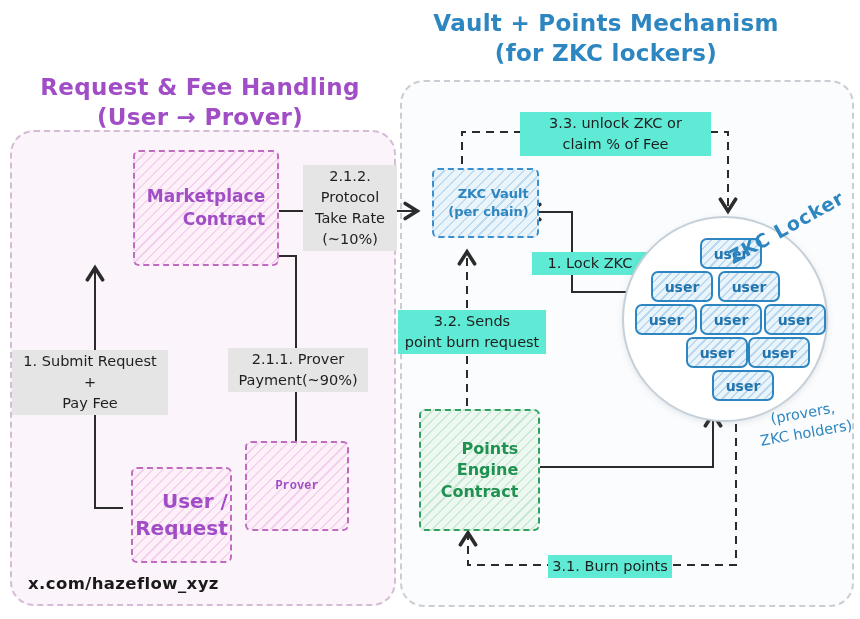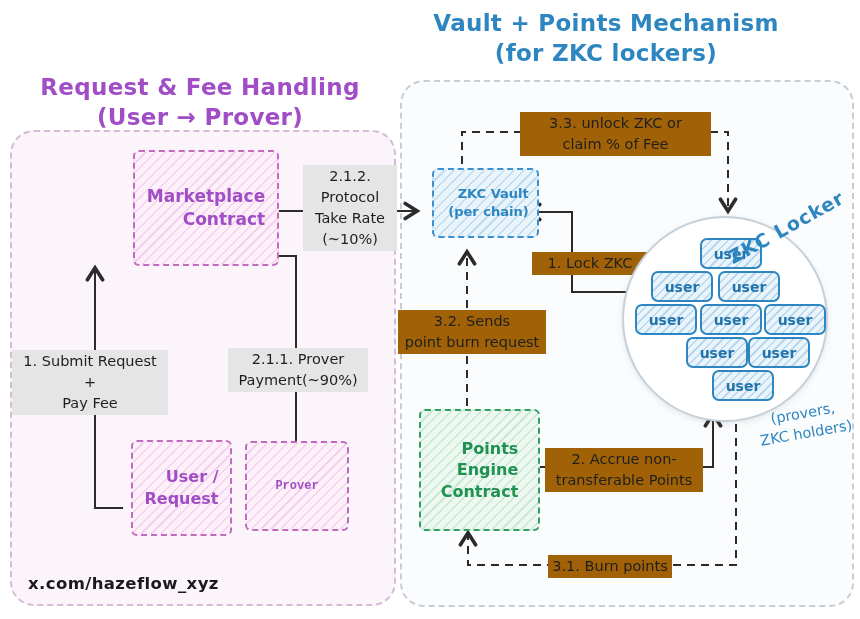--- a/index.html
+++ b/index.html
@@ -26,21 +26,21 @@
        border:2px solid #c6d0d8;background:#ffffff;box-shadow:0 2px 6px rgba(120,140,155,.18);}
 
   .chip{position:absolute;width:58px;height:27px;border:2px solid #2e86c1;border-radius:7px;color:#2274ad;
        font-size:14px;font-weight:600;display:flex;align-items:center;justify-content:center;
        background-color:#eaf4fb;
        background-image:repeating-linear-gradient(135deg,rgba(62,142,208,.28) 0 1.5px,transparent 1.5px 6px);}
 
   .alabel{position:absolute;text-align:center;font-size:14.5px;font-weight:500;color:#1f1f1f;
        line-height:1.45;white-space:pre-line;padding:1px 3px;}
   .mask-pink{background:#e5e5e5;}
-  .mask-gray{background:#a16207;}
+  .mask-gray{background:#5eead4;}
 
   .locker-label{position:absolute;left:735px;top:246px;color:#2e86c1;font-size:19px;font-weight:600;letter-spacing:1px;
        transform:rotate(-29deg);transform-origin:left bottom;white-space:nowrap;}
   .locker-note{position:absolute;left:742px;top:403px;width:125px;color:#2e86c1;font-size:14.5px;font-weight:500;
        text-align:center;line-height:1.4;white-space:pre-line;transform:rotate(-10deg);}
 
   .watermark{position:absolute;left:28px;top:574px;font-size:16.5px;font-weight:700;color:#1a1a1a;letter-spacing:.4px;}
 
   svg.wires{position:absolute;left:0;top:0;pointer-events:none;}
 </style>
@@ -83,32 +83,30 @@
 Protocol
 Take Rate
 (~10%)</div>
   <div class="alabel mask-pink" style="left:228px;top:348px;width:134px;">2.1.1. Prover
 Payment(~90%)</div>
   <div class="alabel mask-gray" style="left:520px;top:112px;width:185px;">3.3. unlock ZKC or
 claim % of Fee</div>
   <div class="alabel mask-gray" style="left:532px;top:252px;width:110px;">1. Lock ZKC</div>
   <div class="alabel mask-gray" style="left:398px;top:310px;width:142px;">3.2. Sends
 point burn request</div>
-  <div class="alabel mask-gray" style="left:545px;top:448px;width:152px;">2. Accrue non-
-transferable Points</div>
   <div class="alabel mask-gray" style="left:548px;top:555px;width:118px;">3.1. Burn points</div>
 
   <div class="title left" style="left:20px;top:72px;width:360px;">Request &amp; Fee Handling
 (User → Prover)</div>
   <div class="title right" style="left:396px;top:8px;width:420px;">Vault + Points Mechanism
 (for ZKC lockers)</div>
 
   <div class="box purple" style="left:125px;top:150px;width:142px;height:112px;font-size:17px;">Marketplace
 Contract</div>
-  <div class="box purple" style="left:123px;top:440px;width:97px;height:92px;font-size:16px;">User /
+  <div class="box purple" style="left:123px;top:467px;width:97px;height:92px;font-size:20px;">User /
 Request</div>
   <div class="box purple" style="left:237px;top:441px;width:100px;height:86px;font-size:12px;font-family:Liberation Mono, monospace;">Prover</div>
 
   <div class="box blue" style="left:424px;top:168px;width:97px;height:66px;font-size:13px;padding-left:6px;">ZKC Vault
 (per chain)</div>
   <div class="box green" style="left:411px;top:409px;width:117px;height:118px;font-size:16px;">Points
 Engine
 Contract</div>
 
   <div class="circle"></div>

